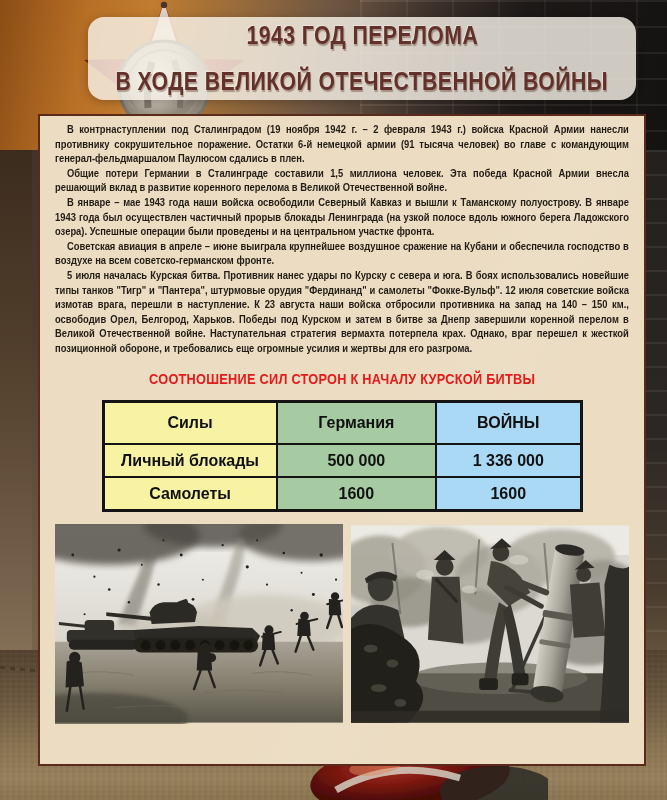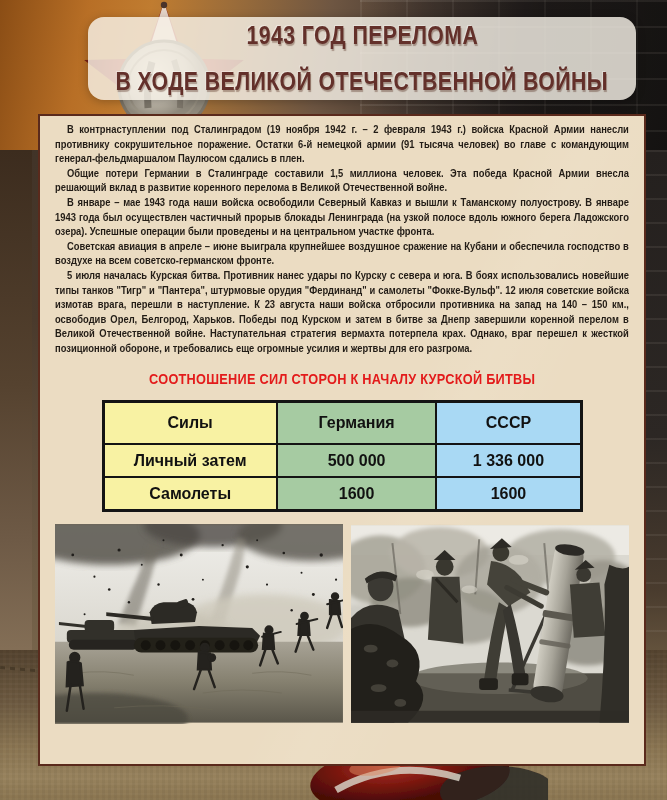--- a/index.html
+++ b/index.html
@@ -161,26 +161,26 @@
 
     <div class="section-heading">
       <span>СООТНОШЕНИЕ СИЛ СТОРОН К НАЧАЛУ КУРСКОЙ БИТВЫ</span>
     </div>
 
     <table class="forces">
       <thead>
         <tr>
           <th class="c0">Силы</th>
           <th class="c1">Германия</th>
-          <th class="c2">СССР</th>
+          <th class="c2">ВОЙНЫ</th>
         </tr>
       </thead>
       <tbody>
         <tr>
-          <td class="c0">Личный затем</td>
+          <td class="c0">Личный блокады</td>
           <td class="c1">500 000</td>
           <td class="c2">1 336 000</td>
         </tr>
         <tr>
           <td class="c0">Самолеты</td>
           <td class="c1">1600</td>
           <td class="c2">1600</td>
         </tr>
       </tbody>
     </table>

